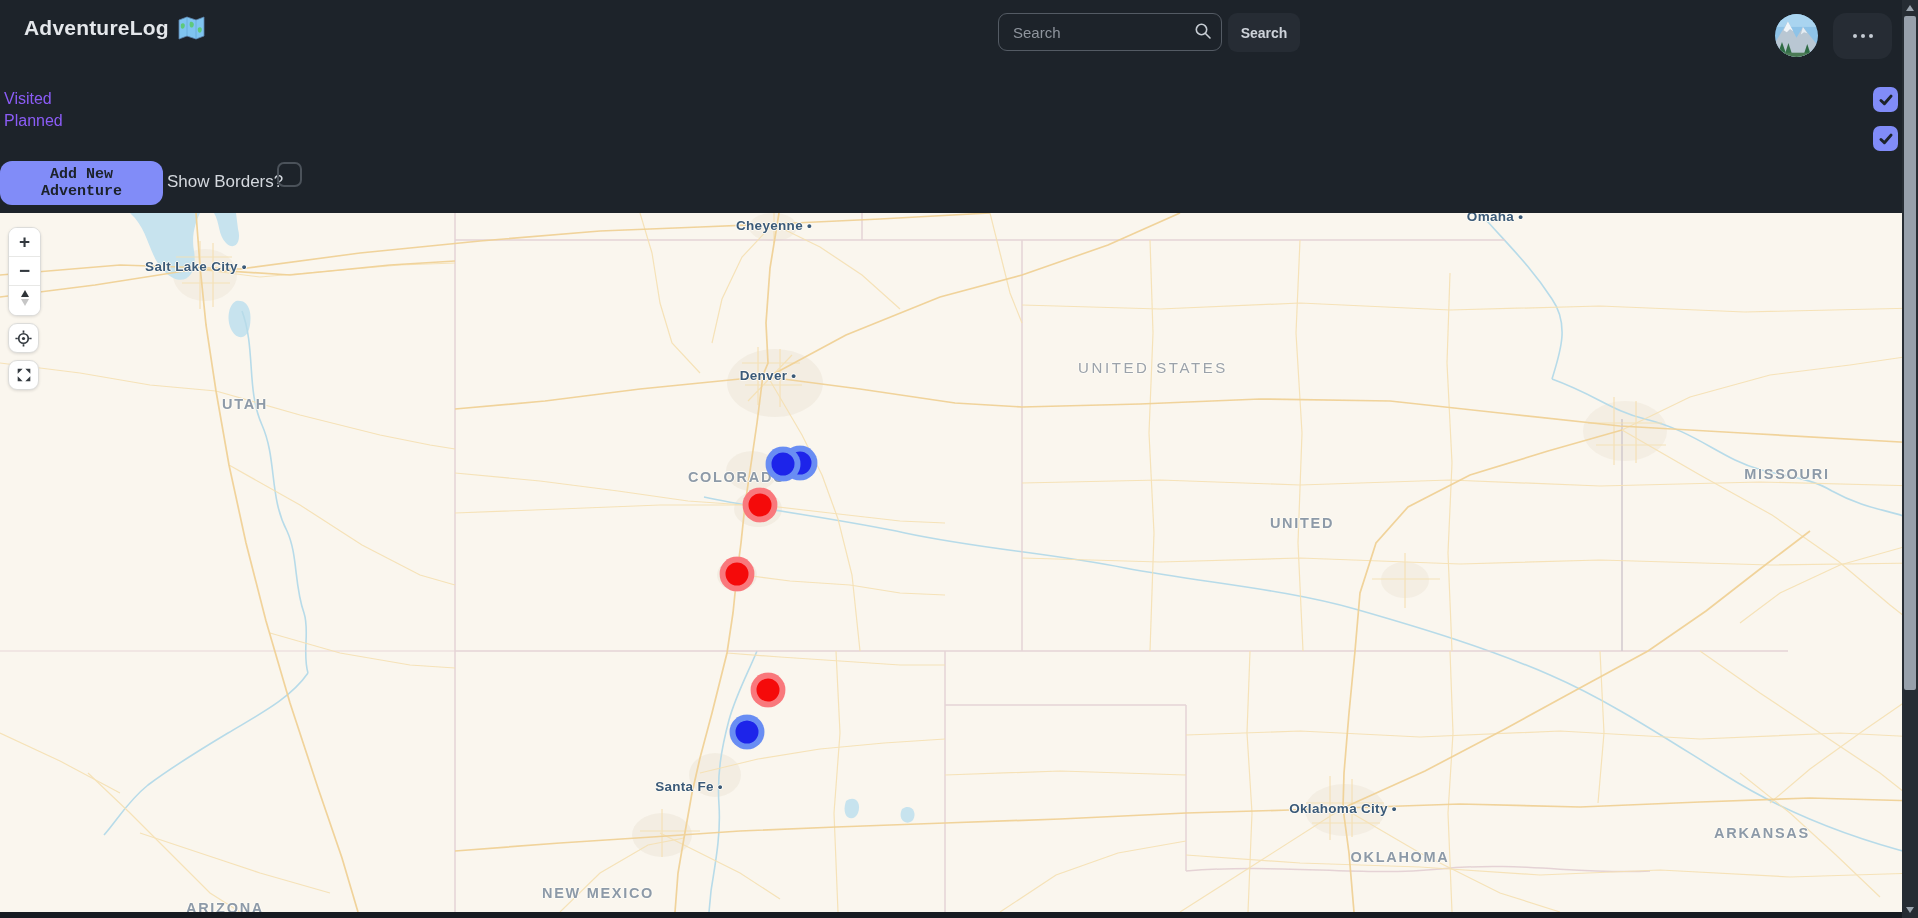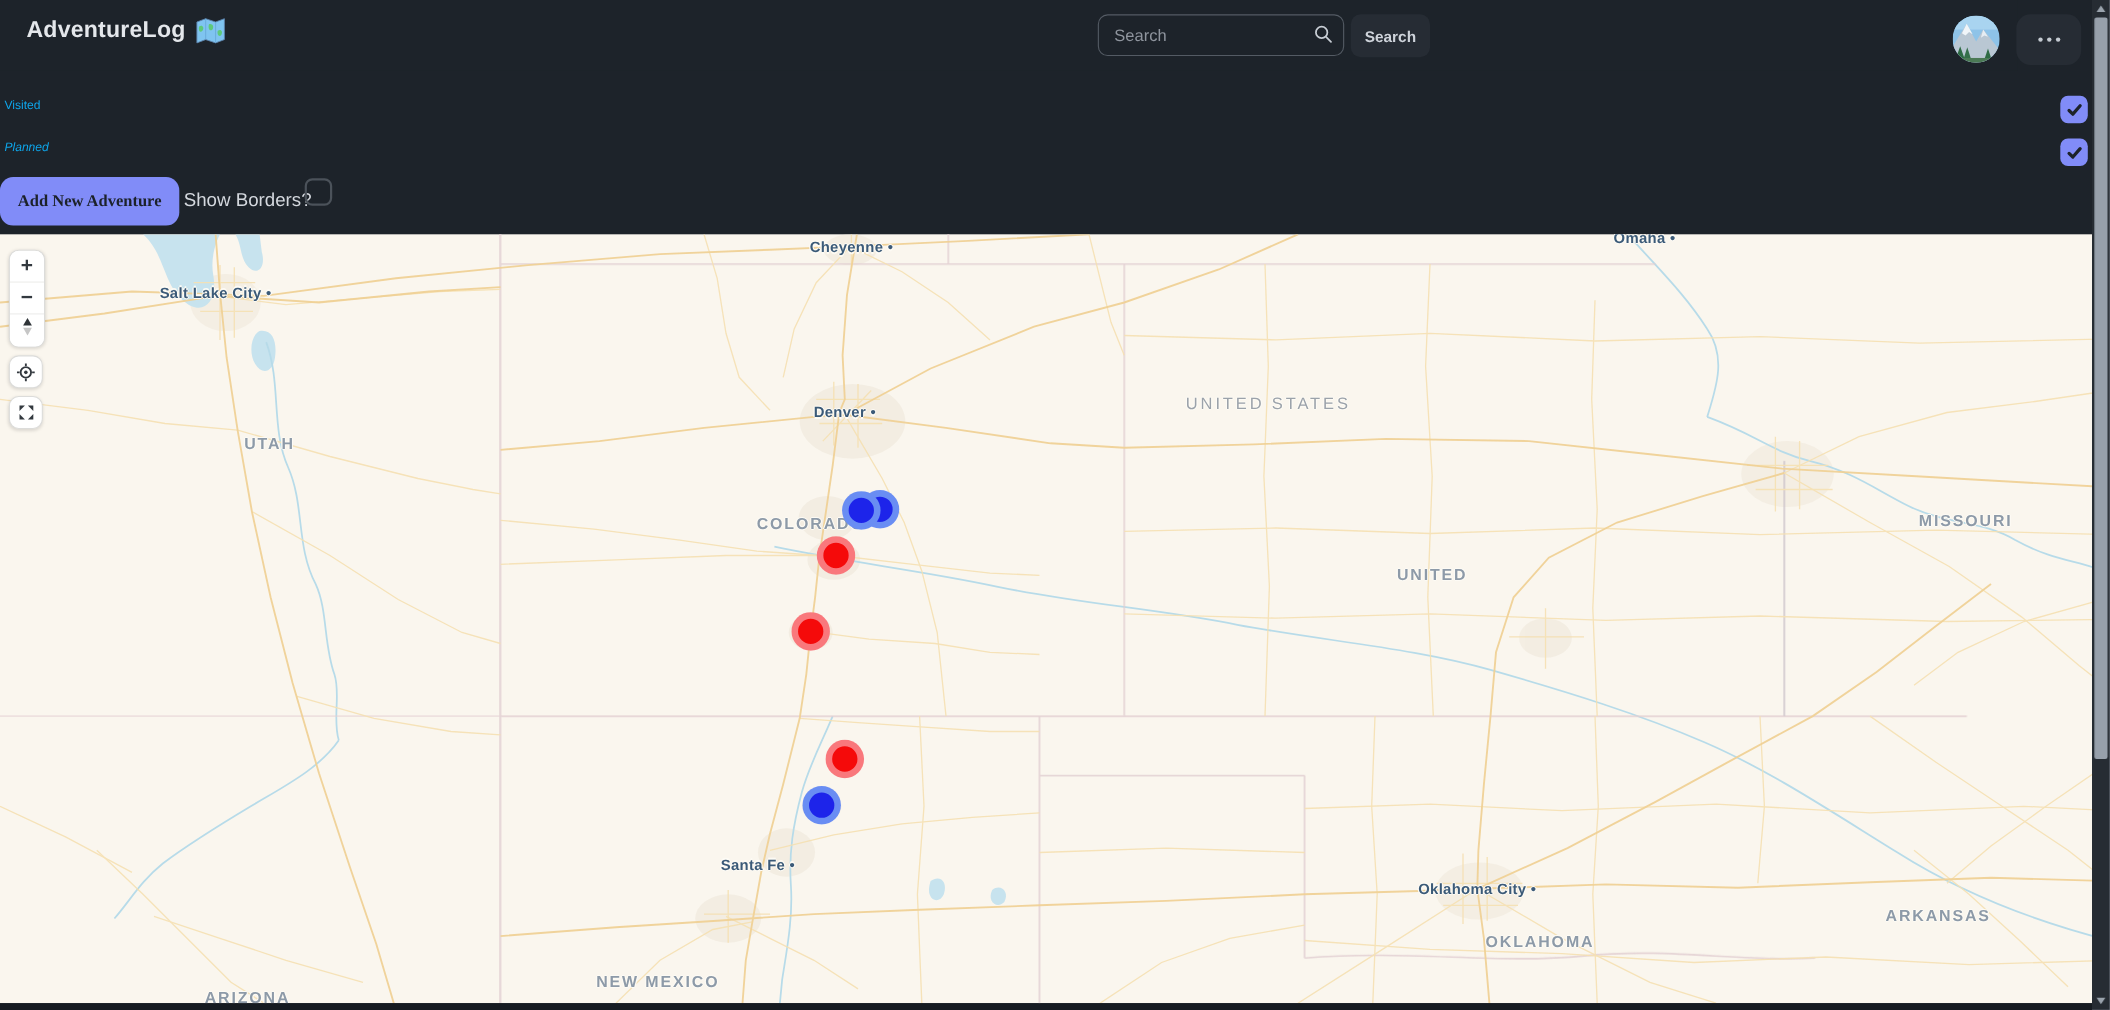--- a/index.html
+++ b/index.html
@@ -23,28 +23,28 @@
       border:none;border-radius:9px;color:#ced3da;font-size:14px;font-weight:600;
       font-family:inherit;cursor:pointer;}
   .avatar{position:absolute;left:1775px;top:14px;width:43px;height:43px;border-radius:50%;
       overflow:hidden;cursor:pointer;}
   .menu-btn{position:absolute;left:1833px;top:13px;width:59px;height:46px;background:#262c34;
       border:none;border-radius:13px;cursor:pointer;display:flex;align-items:center;
       justify-content:center;gap:4px;}
   .menu-btn .d{width:4px;height:4px;border-radius:50%;background:#c5cbd2;display:block;}
 
   
-  .filter-label{position:absolute;left:4px;color:#0ea5e9;font-size:11px;}
-  .filter-label.v{top:90px;} .filter-label.p{top:128px;font-style:italic;}
+  .filter-label{position:absolute;left:4px;color:#8b5cf6;font-size:16px;}
+  .filter-label.v{top:90px;} .filter-label.p{top:112px;}
   .cbx{position:absolute;left:1873px;width:25px;height:25px;border-radius:7px;background:#818cf8;
        display:flex;align-items:center;justify-content:center;cursor:pointer;}
   .cbx.v{top:87px;} .cbx.p{top:126px;}
   .add-btn{position:absolute;left:0;top:161px;width:163px;height:44px;background:#818cf8;
       border:none;border-radius:12px;color:#1c222a;font-size:15px;font-weight:700;
-      font-family:Liberation Serif, serif;cursor:pointer;}
+      font-family:Liberation Mono, monospace;cursor:pointer;}
   .borders-label{position:absolute;left:167px;top:172px;color:#d4d8de;font-size:17px;}
   .borders-cbx{position:absolute;left:277px;top:162px;width:25px;height:25px;border-radius:7px;
       border:2px solid #4b525a;box-sizing:border-box;cursor:pointer;}
 
   
   .map{position:absolute;left:0;top:213px;width:1918px;height:699px;background:#faf6ee;overflow:hidden;}
   .city-label{position:absolute;transform:translate(-50%,-50%);white-space:nowrap;
       font-size:13.5px;font-weight:700;color:#3b5a78;letter-spacing:.3px;
       text-shadow:1px 0 0 #fdfbf5,-1px 0 0 #fdfbf5,0 1px 0 #fdfbf5,0 -1px 0 #fdfbf5;}
   .city-label .dot{margin-left:4px;}

